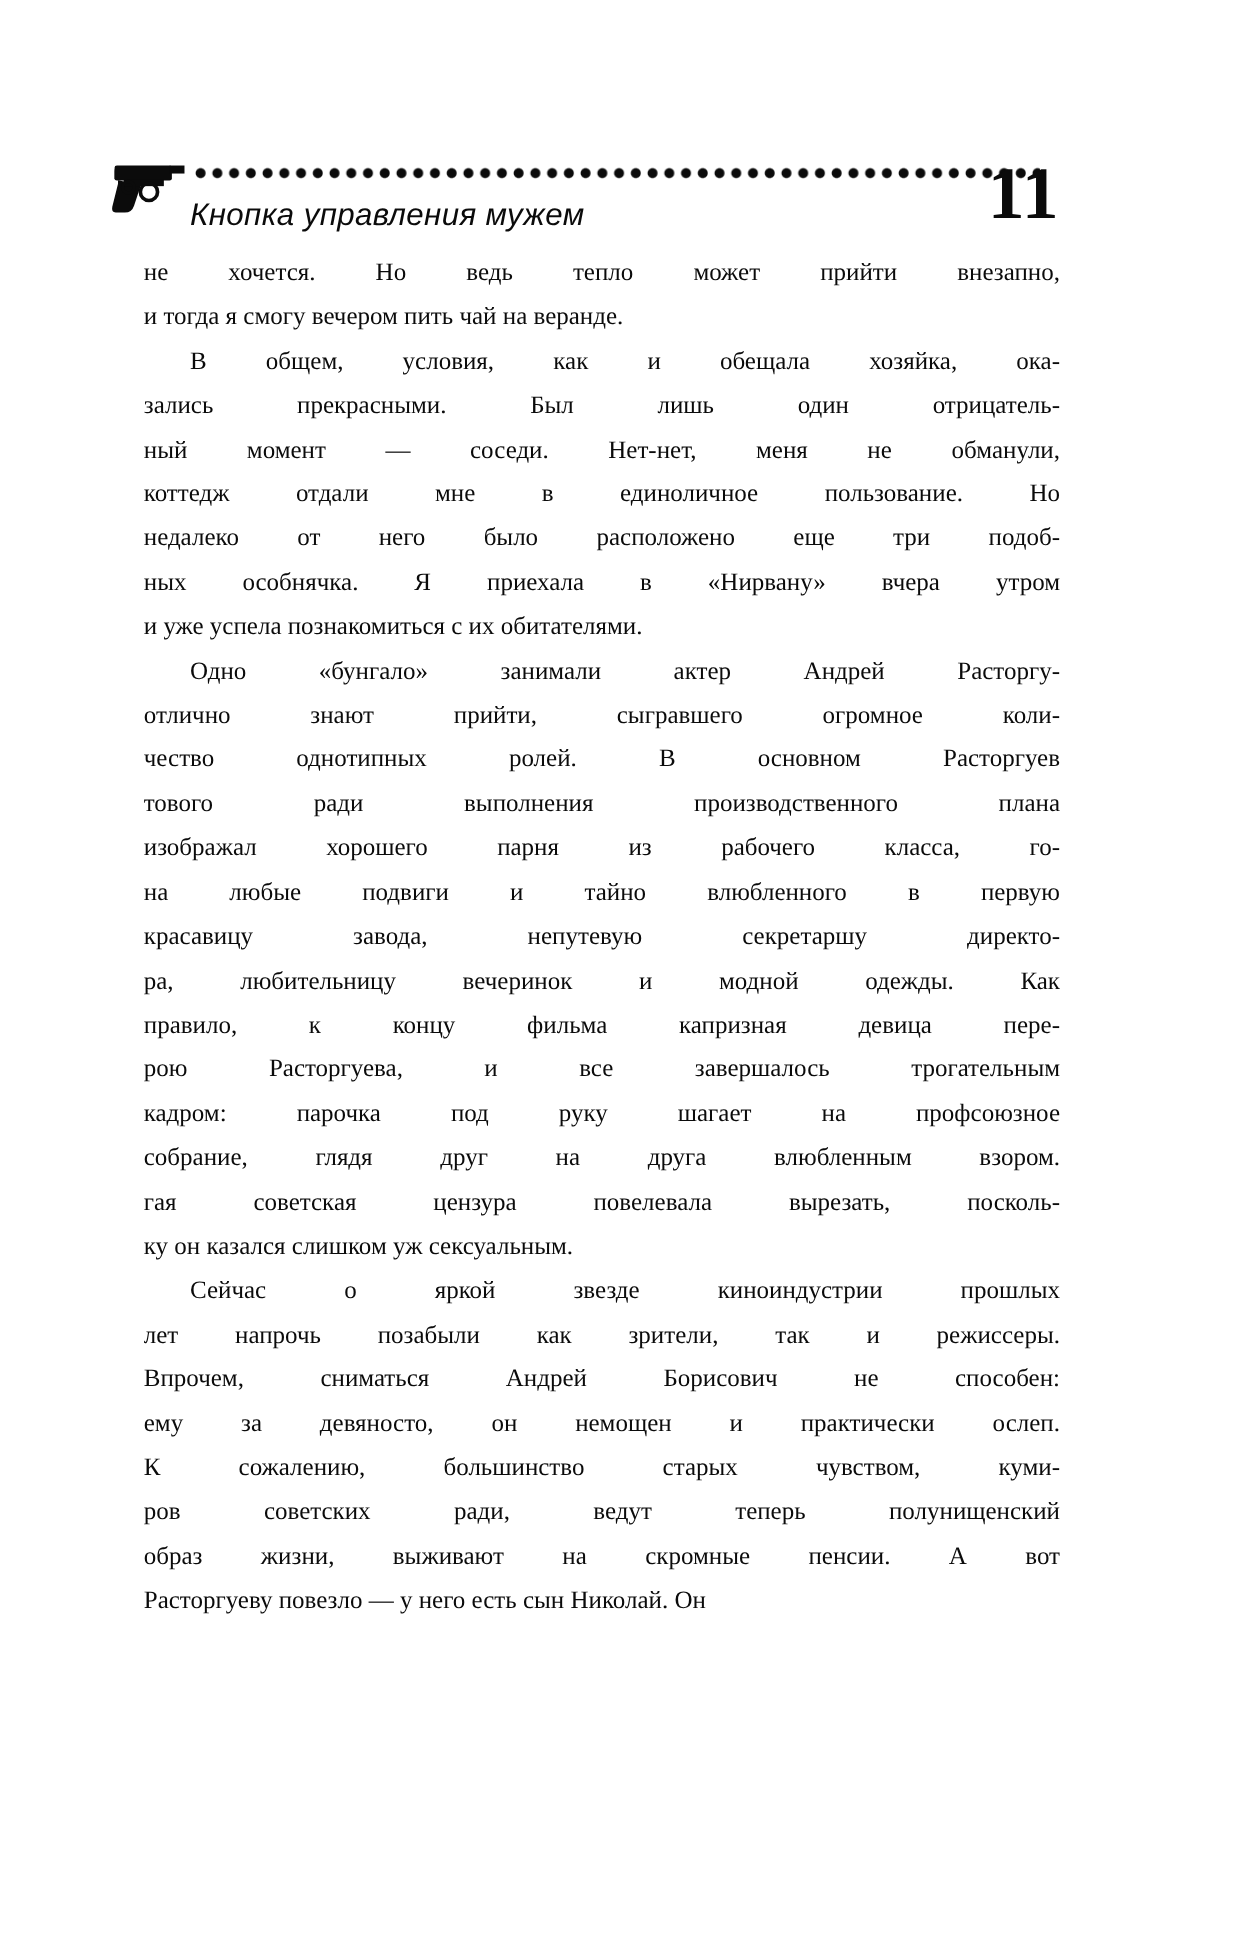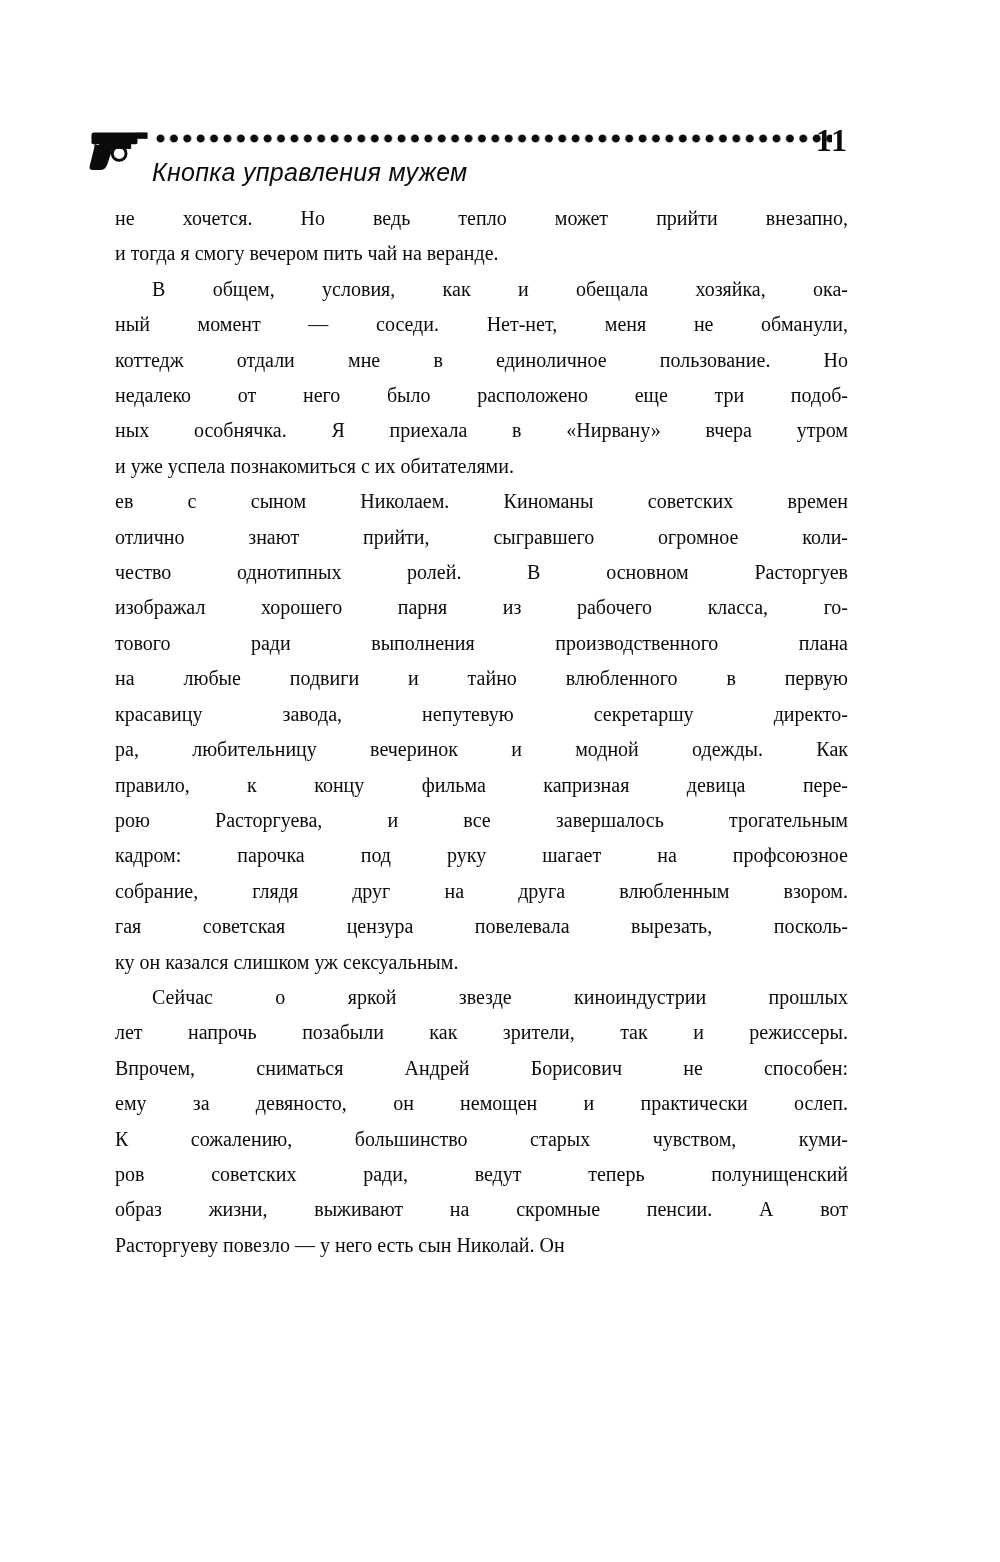--- a/index.html
+++ b/index.html
@@ -36,21 +36,21 @@
     background-image: radial-gradient(circle at 4.5px 4.5px, #0b0b0b 3.5px, transparent 4.4px);
     background-size: 13.4px 9px;
     background-repeat: repeat-x;
   }
   .page-number {
     position: absolute;
     right: 0;
     top: 0;
     font-family: "Liberation Serif", serif;
     font-weight: bold;
-    font-size: 32px;
+    font-size: 59px;
     line-height: 1.05;
     letter-spacing: 1px;
   }
   .running-title {
     margin-left: 64px;
     margin-top: -14px;
     font-family: "Liberation Sans", sans-serif;
     font-style: italic;
     font-size: 25px;
     letter-spacing: 0.3px;
@@ -97,32 +97,33 @@
     <div class="running-title">Кнопка управления мужем</div>
   </div>
 
   <div class="body-text">
       <div class="paragraph">
         <div class="line">не хочется. Но ведь тепло может прийти внезапно,</div>
         <div class="line last">и тогда я смогу вечером пить чай на веранде.</div>
       </div>
       <div class="paragraph">
         <div class="line indent">В общем, условия, как и обещала хозяйка, ока-</div>
+        <div class="line">зались прекрасными. Был лишь один отрицатель-</div>
         <div class="line">ный момент — соседи. Нет-нет, меня не обманули,</div>
         <div class="line">коттедж отдали мне в единоличное пользование. Но</div>
         <div class="line">недалеко от него было расположено еще три подоб-</div>
         <div class="line">ных особнячка. Я приехала в «Нирвану» вчера утром</div>
         <div class="line last">и уже успела познакомиться с их обитателями.</div>
       </div>
       <div class="paragraph">
-        <div class="line">ев с сыном Николаем. Киноманы советских времен</div>
+        <div class="line indent">Одно «бунгало» занимали актер Андрей Расторгу-</div>
         <div class="line">отлично знают прийти, сыгравшего огромное коли-</div>
         <div class="line">чество однотипных ролей. В основном Расторгуев</div>
+        <div class="line">тового ради выполнения производственного плана</div>
         <div class="line">изображал хорошего парня из рабочего класса, го-</div>
-        <div class="line">тового ради выполнения производственного плана</div>
         <div class="line">на любые подвиги и тайно влюбленного в первую</div>
         <div class="line">красавицу завода, непутевую секретаршу директо-</div>
         <div class="line">ра, любительницу вечеринок и модной одежды. Как</div>
         <div class="line">правило, к концу фильма капризная девица пере-</div>
         <div class="line">рою Расторгуева, и все завершалось трогательным</div>
         <div class="line">кадром: парочка под руку шагает на профсоюзное</div>
         <div class="line">собрание, глядя друг на друга влюбленным взором.</div>
         <div class="line">гая советская цензура повелевала вырезать, посколь-</div>
         <div class="line last">ку он казался слишком уж сексуальным.</div>
       </div>

